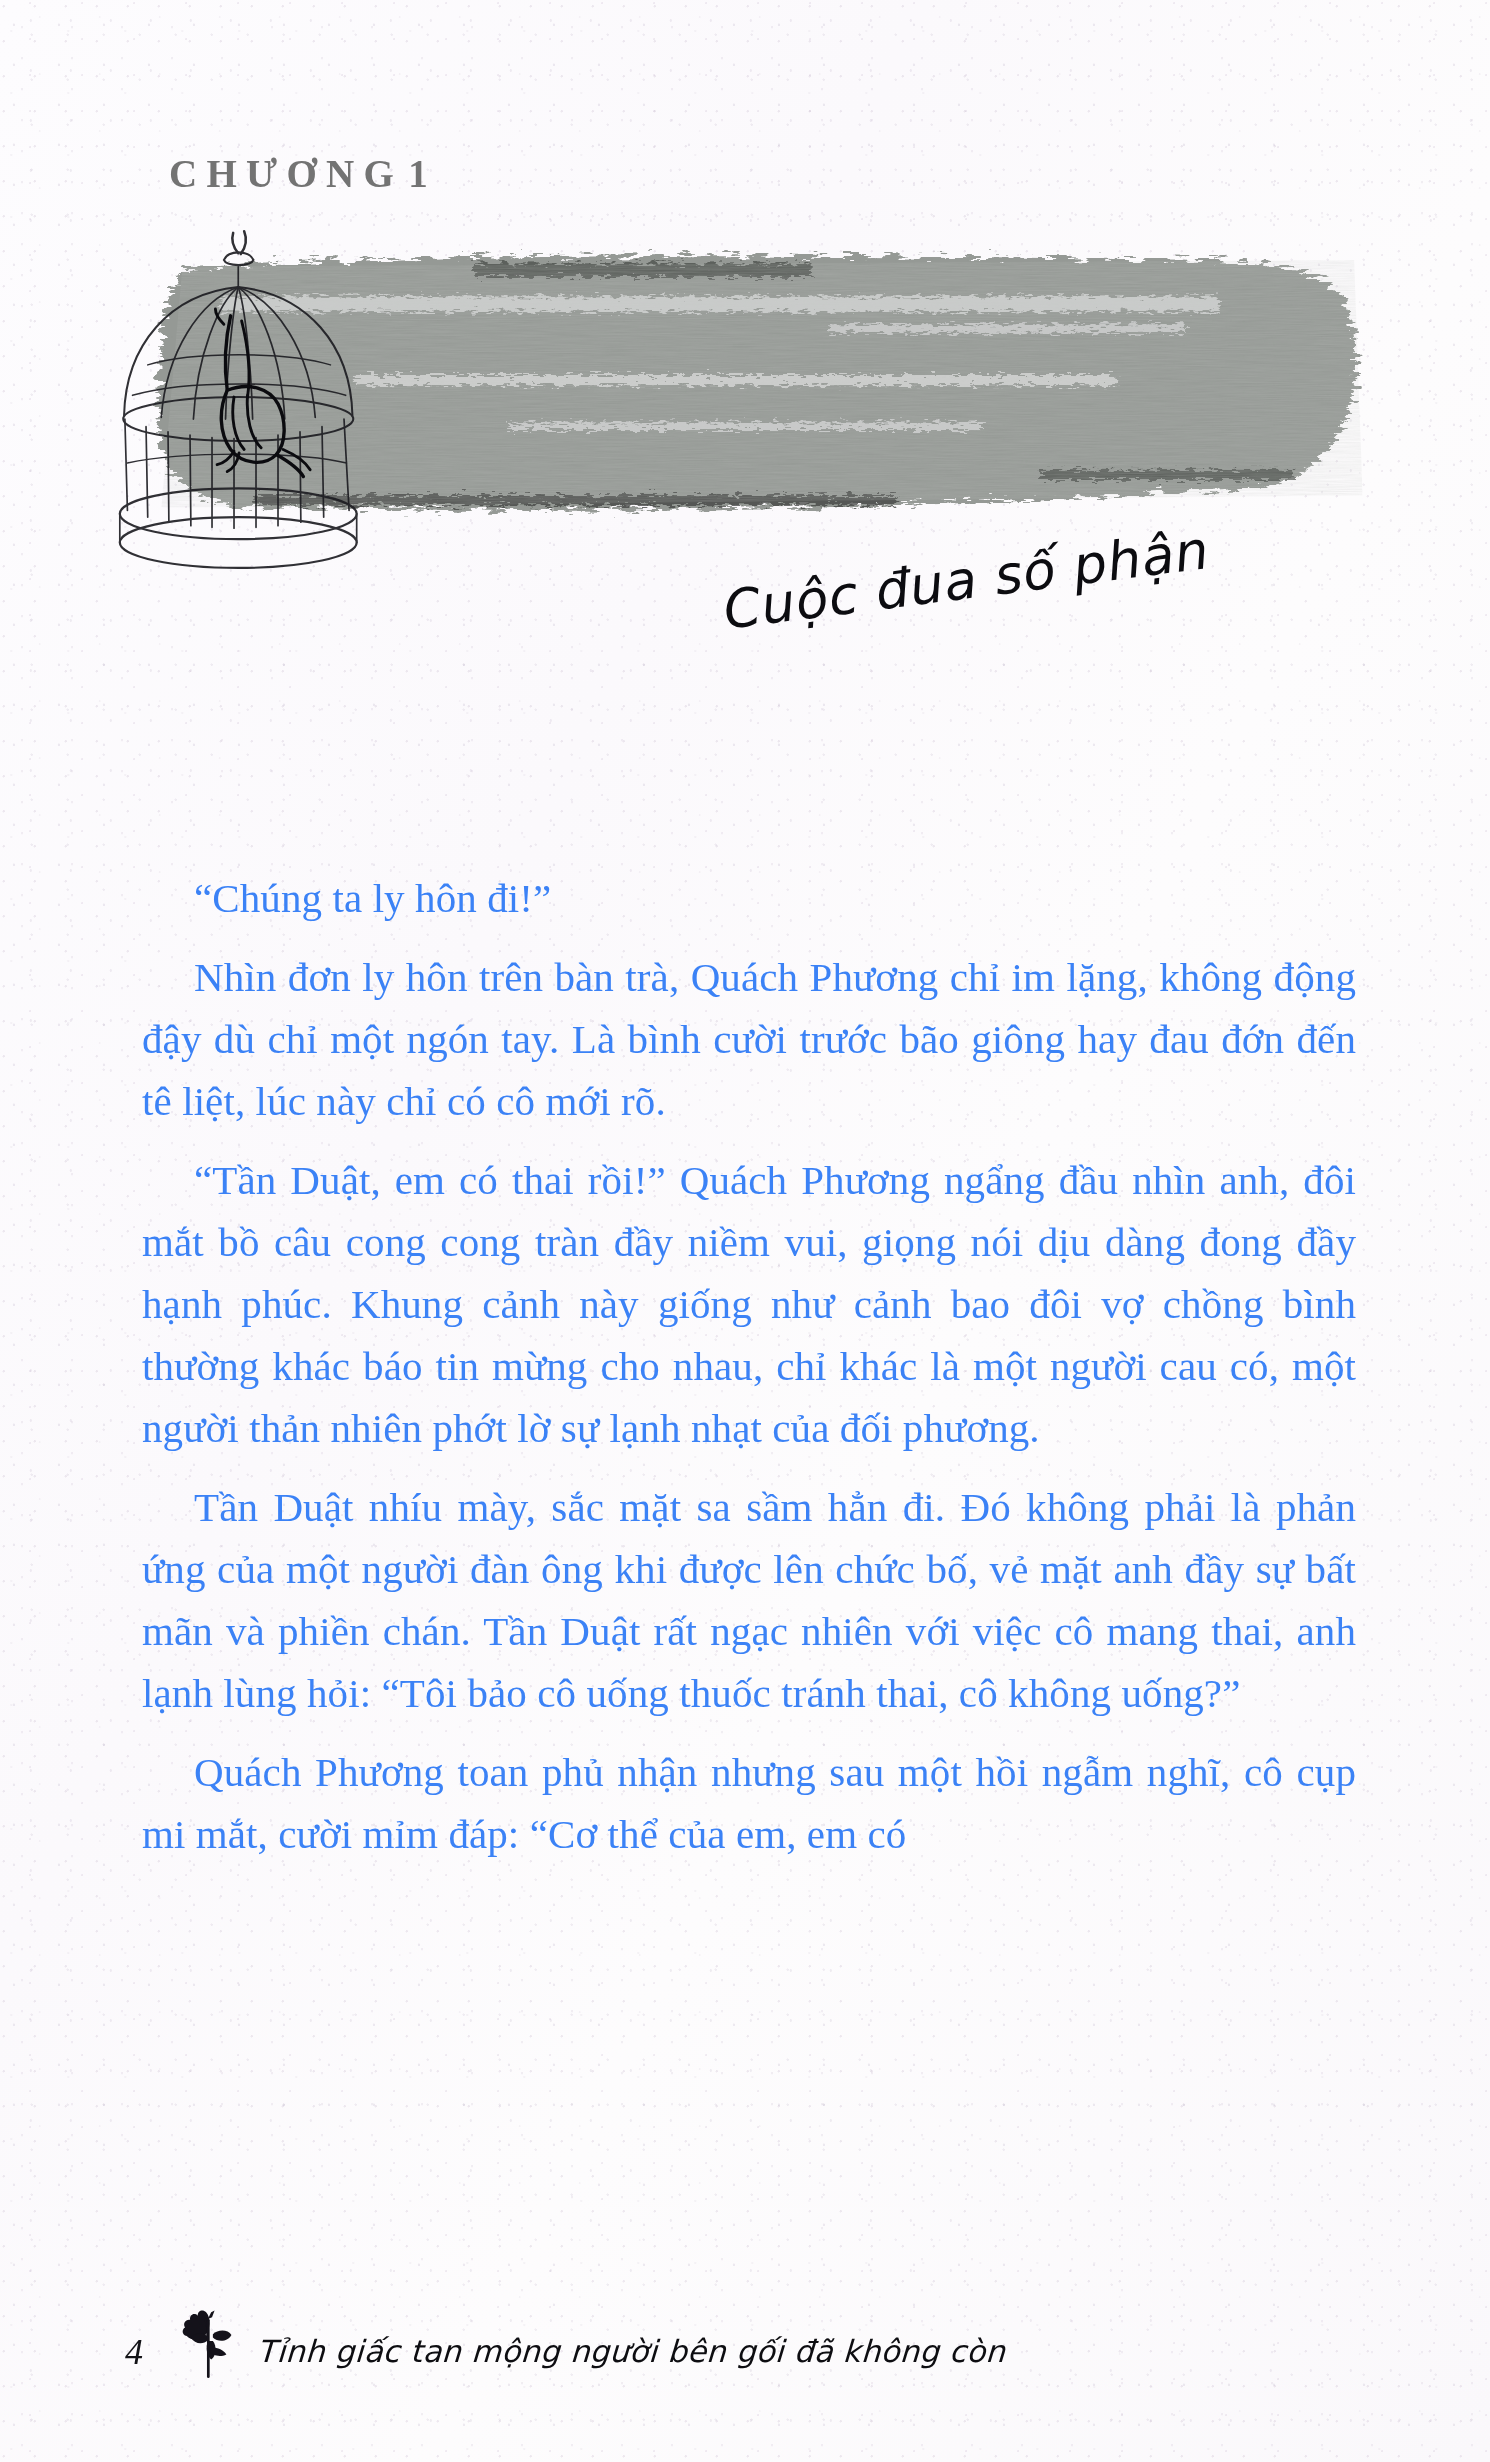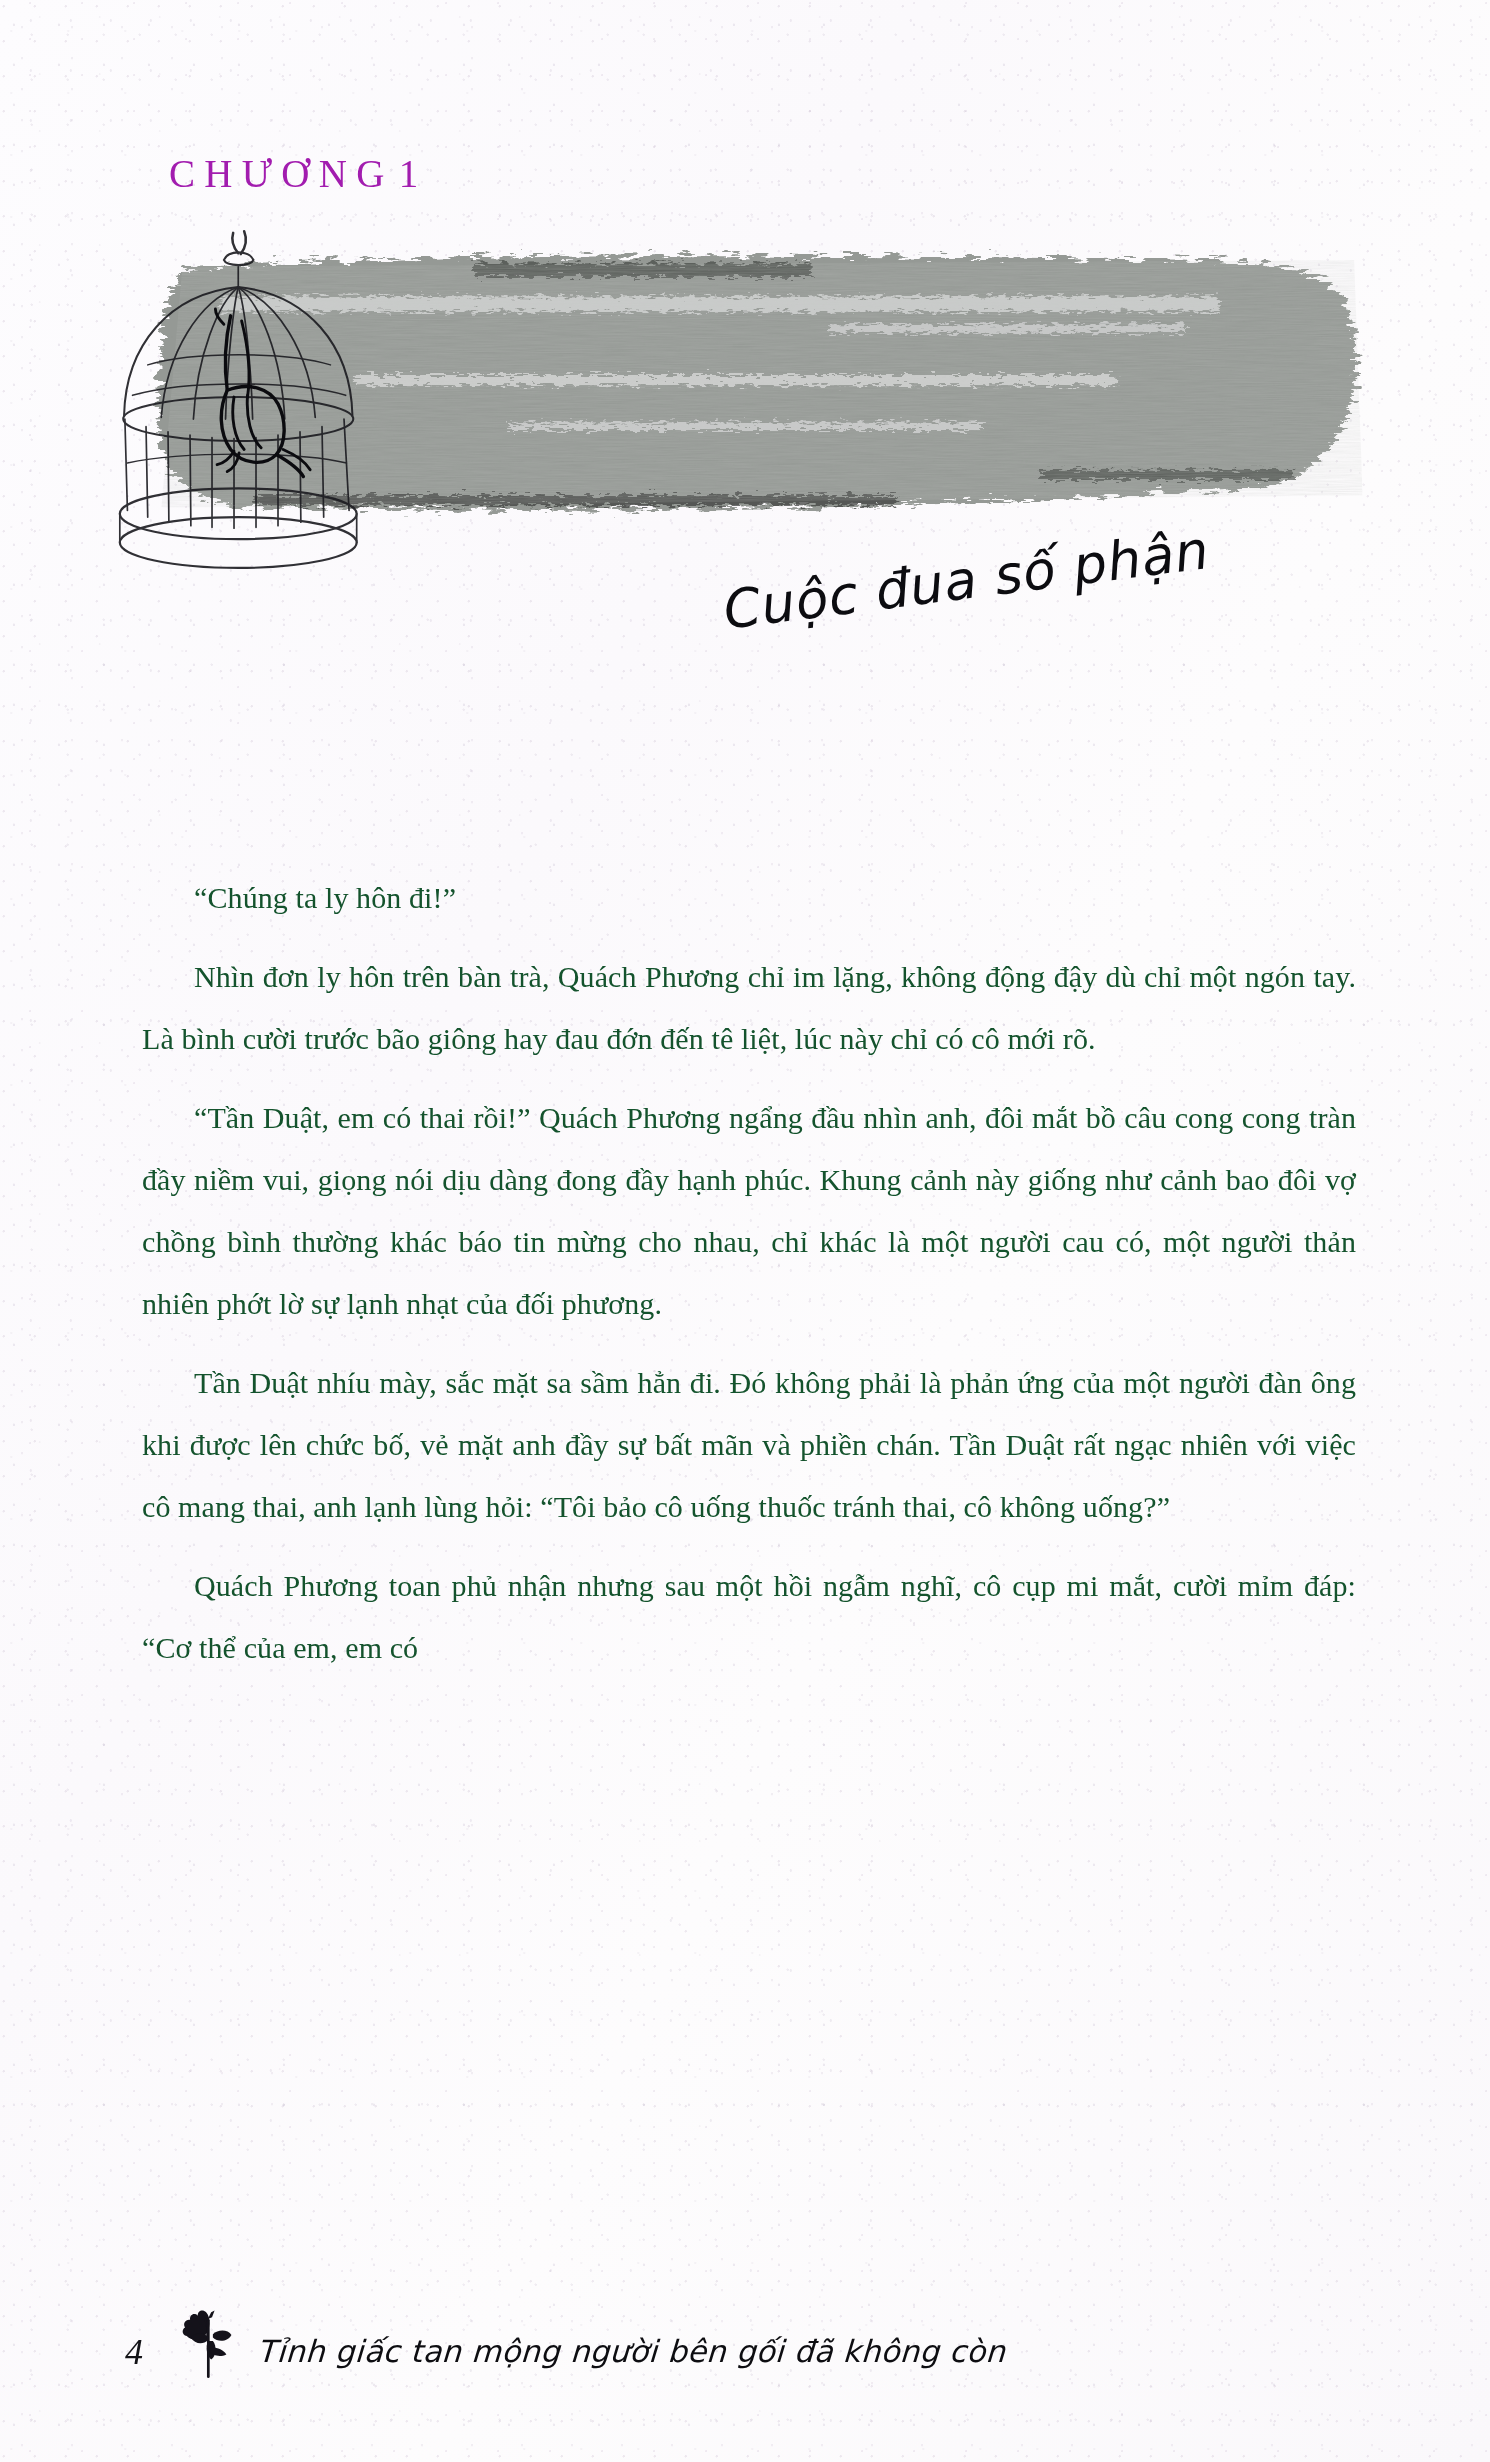--- a/index.html
+++ b/index.html
@@ -37,22 +37,23 @@
   }
 
   
   .chapter-heading {
     position: absolute;
     left: 169px;
     top: 151px;
     font-family: "Liberation Serif", serif;
     font-size: 39px;
     letter-spacing: 9.3px;
-    color: #a21caf;
+    color: #737373;
     white-space: nowrap;
+    font-weight: bold;
   }
   .chapter-heading .num { letter-spacing: 0; margin-left: 5.1px; }
 
   
   .hero {
     position: absolute;
     left: 0;
     top: 216px;
     width: 1490px;
     height: 423px;
@@ -76,23 +77,23 @@
   
   .body-copy {
     position: absolute;
     left: 142px;
     top: 867px;
     width: 1214px;
   }
   .body-copy p {
     margin: 0 0 17px 0;
     font-family: "Liberation Serif", serif;
-    font-size: 30px;
+    font-size: 41px;
     line-height: 62px;
-    color: #14532d;
+    color: #3b82f6;
     text-align: justify;
     text-indent: 52px;
     letter-spacing: 0.1px;
   }
   .body-copy p:last-child { margin-bottom: 0; }
 
   
   .footer {
     position: absolute;
     left: 125px;

